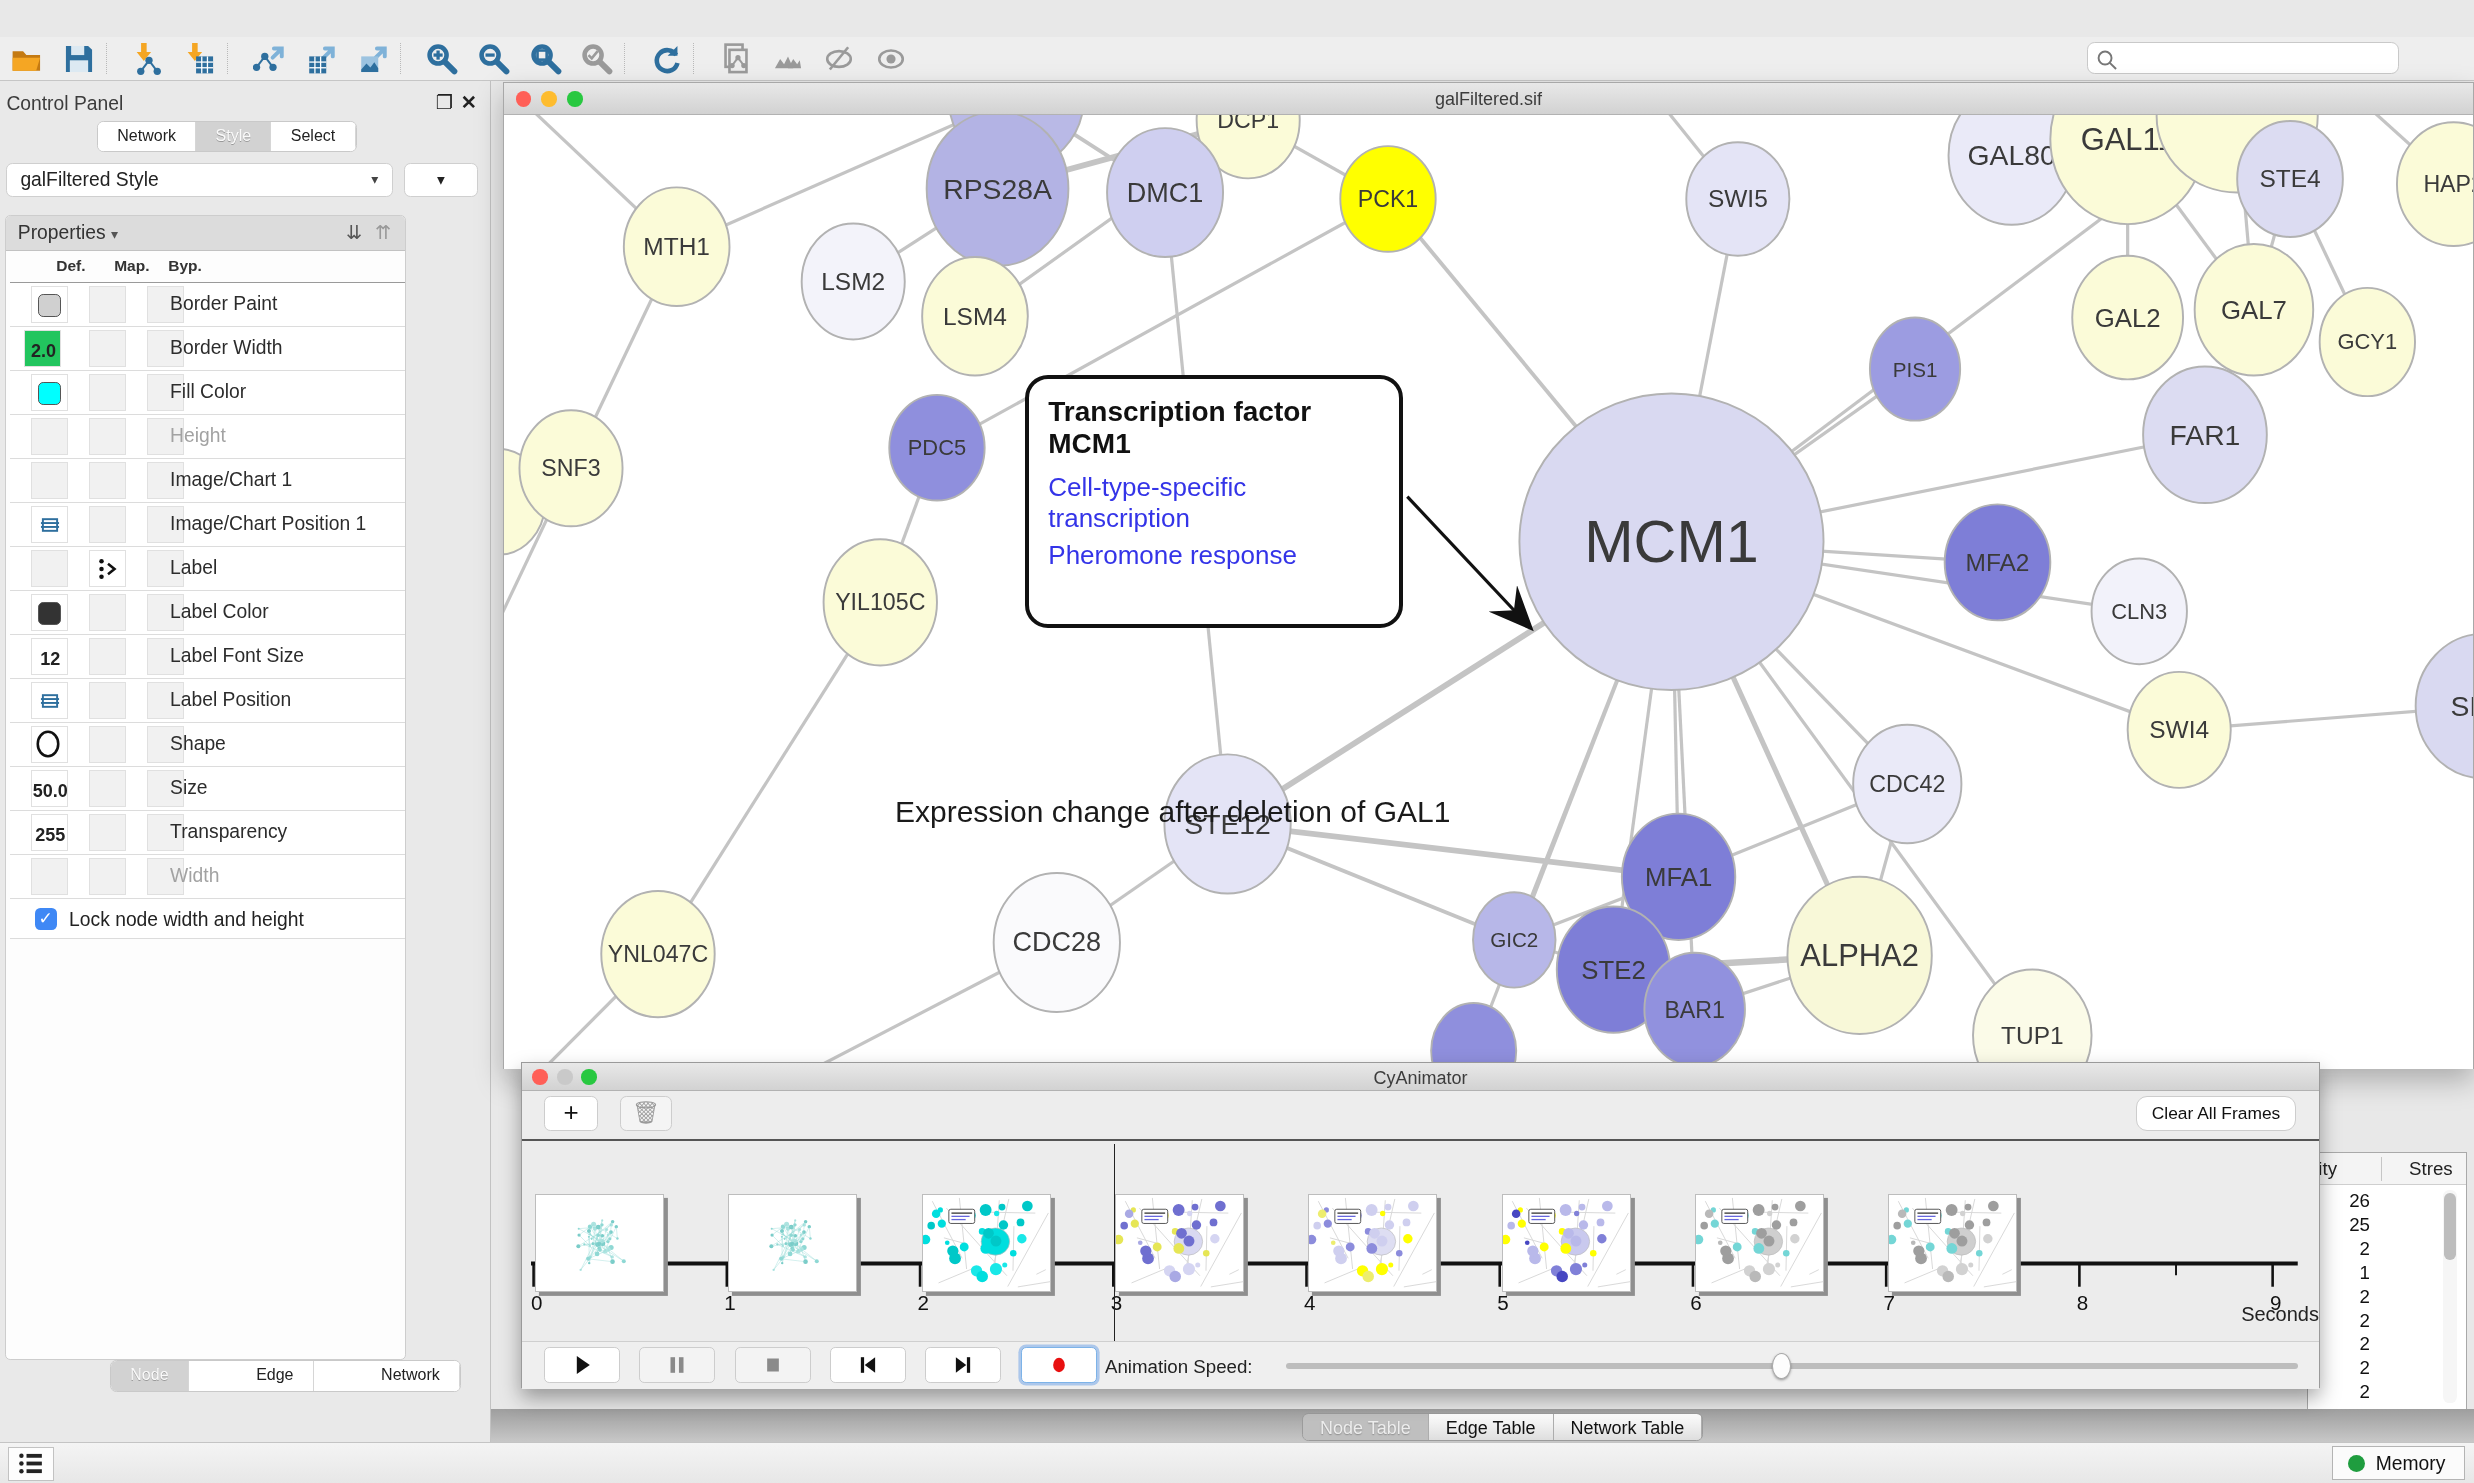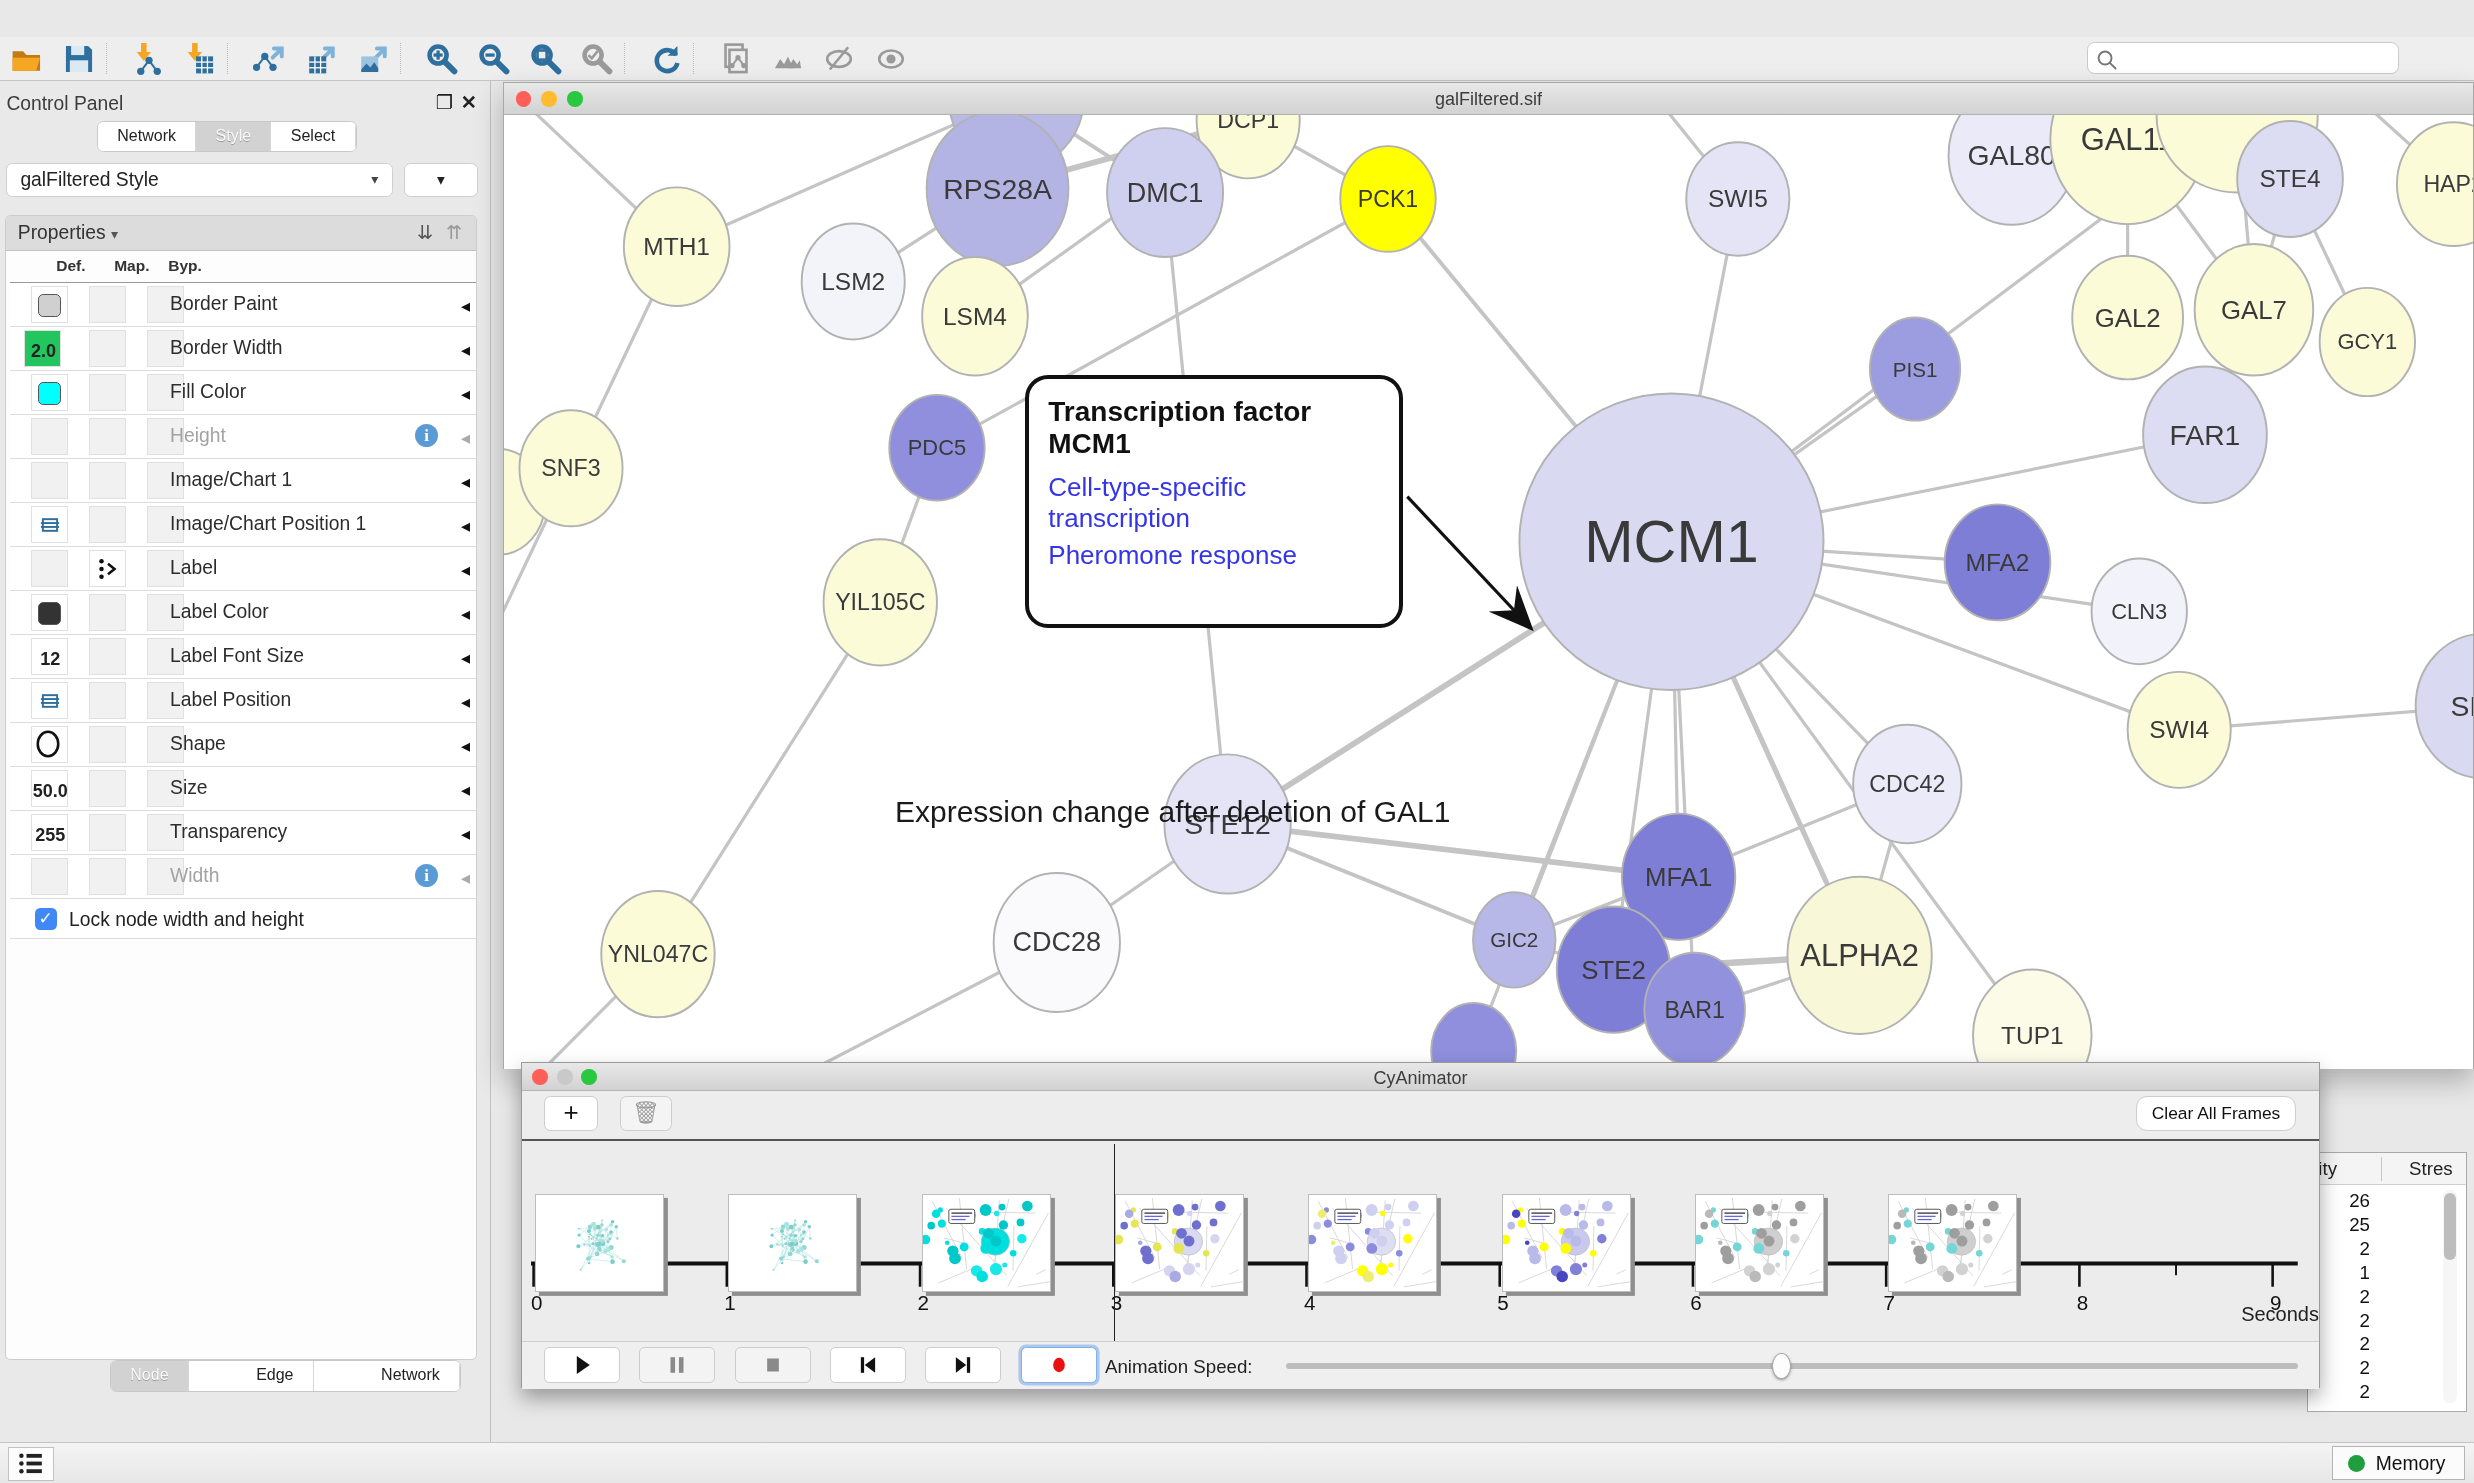--- a/index.html
+++ b/index.html
@@ -25,21 +25,21 @@
   #cp-float, #cp-close { position:absolute; top:10.3px; font-size:19.3px; color:#222; }
   #cp-float { right:37px; } #cp-close { right:13px; font-weight:bold; }
   #cp-tabs { position:absolute; left:97px; top:40px; height:31px; display:flex; border:0.6px solid #c9c9c9; border-radius:6.4px; overflow:hidden; background:#fff; }
   .cp-tab { padding:5.2px 19.3px; font-size:16px; color:#222; background:#fff; border-right:0.6px solid #d6d6d6; }
   .cp-tab.selected { background:#d2d2d2; color:#fafafa; text-shadow:0 0.6px 0.6px #999; }
   #cp-style-row { position:absolute; left:6.4px; top:82px; width:478px; height:36px; }
   #cp-style-combo { position:absolute; left:0; top:0; width:387px; height:34px; background:#fff; border:1.3px solid #cfcfcf; border-radius:6.4px; font-size:19.3px; color:#222; line-height:31px; padding-left:13px; }
   #cp-style-combo .arr { position:absolute; right:14px; top:0; font-size:14px; color:#444; }
   #cp-style-menu { position:absolute; right:6.4px; top:0; width:74px; height:34px; background:#fff; border:1.3px solid #cfcfcf; border-radius:6.4px; text-align:center; font-size:15.5px; line-height:31px; color:#222; }
 
-  #cp-props { position:absolute; left:5.2px; top:134px; width:472px; height:1145px; background:#fdfdfd; border:1.3px solid #cdcdcd; border-radius:5.2px; overflow:hidden; }
+  #cp-props { position:absolute; left:5.2px; top:134px; width:401px; height:1145px; background:#fdfdfd; border:1.3px solid #cdcdcd; border-radius:5.2px; overflow:hidden; }
   #cp-props-header { position:absolute; left:0; top:0; width:100%; height:35px; background:#dcdcdc; border-bottom:0.6px solid #c2c2c2; }
   #cp-props-header .t { position:absolute; left:11.6px; top:6.4px; font-size:19.3px; color:#333; }
   #cp-props-header .chev { position:absolute; top:5.2px; font-size:19.3px; color:#555; }
   #cp-col-headers { position:absolute; left:0; top:36px; width:100%; height:28px; font-size:15.5px; font-weight:bold; color:#333; }
   #cp-col-headers span { position:absolute; top:5.2px; }
   #prop-rows { position:absolute; left:3.9px; top:66px; width:469px; border-top:1.3px solid #9a9a9a; }
   .prop-row { position:relative; height:44px; border-bottom:0.6px solid #dcdcdc; background:#fff; }
   .prop-cell { position:absolute; top:3.2px; width:37px; height:37px; background:#f1f1f1; border:0.6px solid #e0e0e0; }
   .prop-name { position:absolute; left:160px; top:10.3px; font-size:19.3px; color:#2c2c2c; }
   .prop-name.disabled { color:#a2a2a2; }
@@ -663,20 +663,27 @@
         <div class="tp-row" style="top: 85px;">2</div>
         <div class="tp-row" style="top: 109px;">1</div>
         <div class="tp-row" style="top: 133px;">2</div>
         <div class="tp-row" style="top: 157px;">2</div>
         <div class="tp-row" style="top: 180px;">2</div>
         <div class="tp-row" style="top: 204px;">2</div>
         <div class="tp-row" style="top: 228px;">2</div>
       </div>
     <div id="tp-scroll">
         <div id="tp-thumb"></div>
+      </div>
+  </div>
+  <div id="table-tabstrip">
+    <div id="table-tabs">
+        <div class="ttab selected">Node Table</div>
+        <div class="ttab">Edge Table</div>
+        <div class="ttab">Network Table</div>
       </div>
   </div>
 
   <div id="cya">
     <div class="win-titlebar" style="height:28px">
       <span class="tl" style="left:10.3px;top:6.4px;background:#ff5f57"></span>
       <span class="tl" style="left:35px;top:6.4px;background:#c9c9c9"></span>
       <span class="tl" style="left:59px;top:6.4px;background:#28c840"></span>
       <div class="win-title" style="top:4.5px">CyAnimator</div>
     </div>

